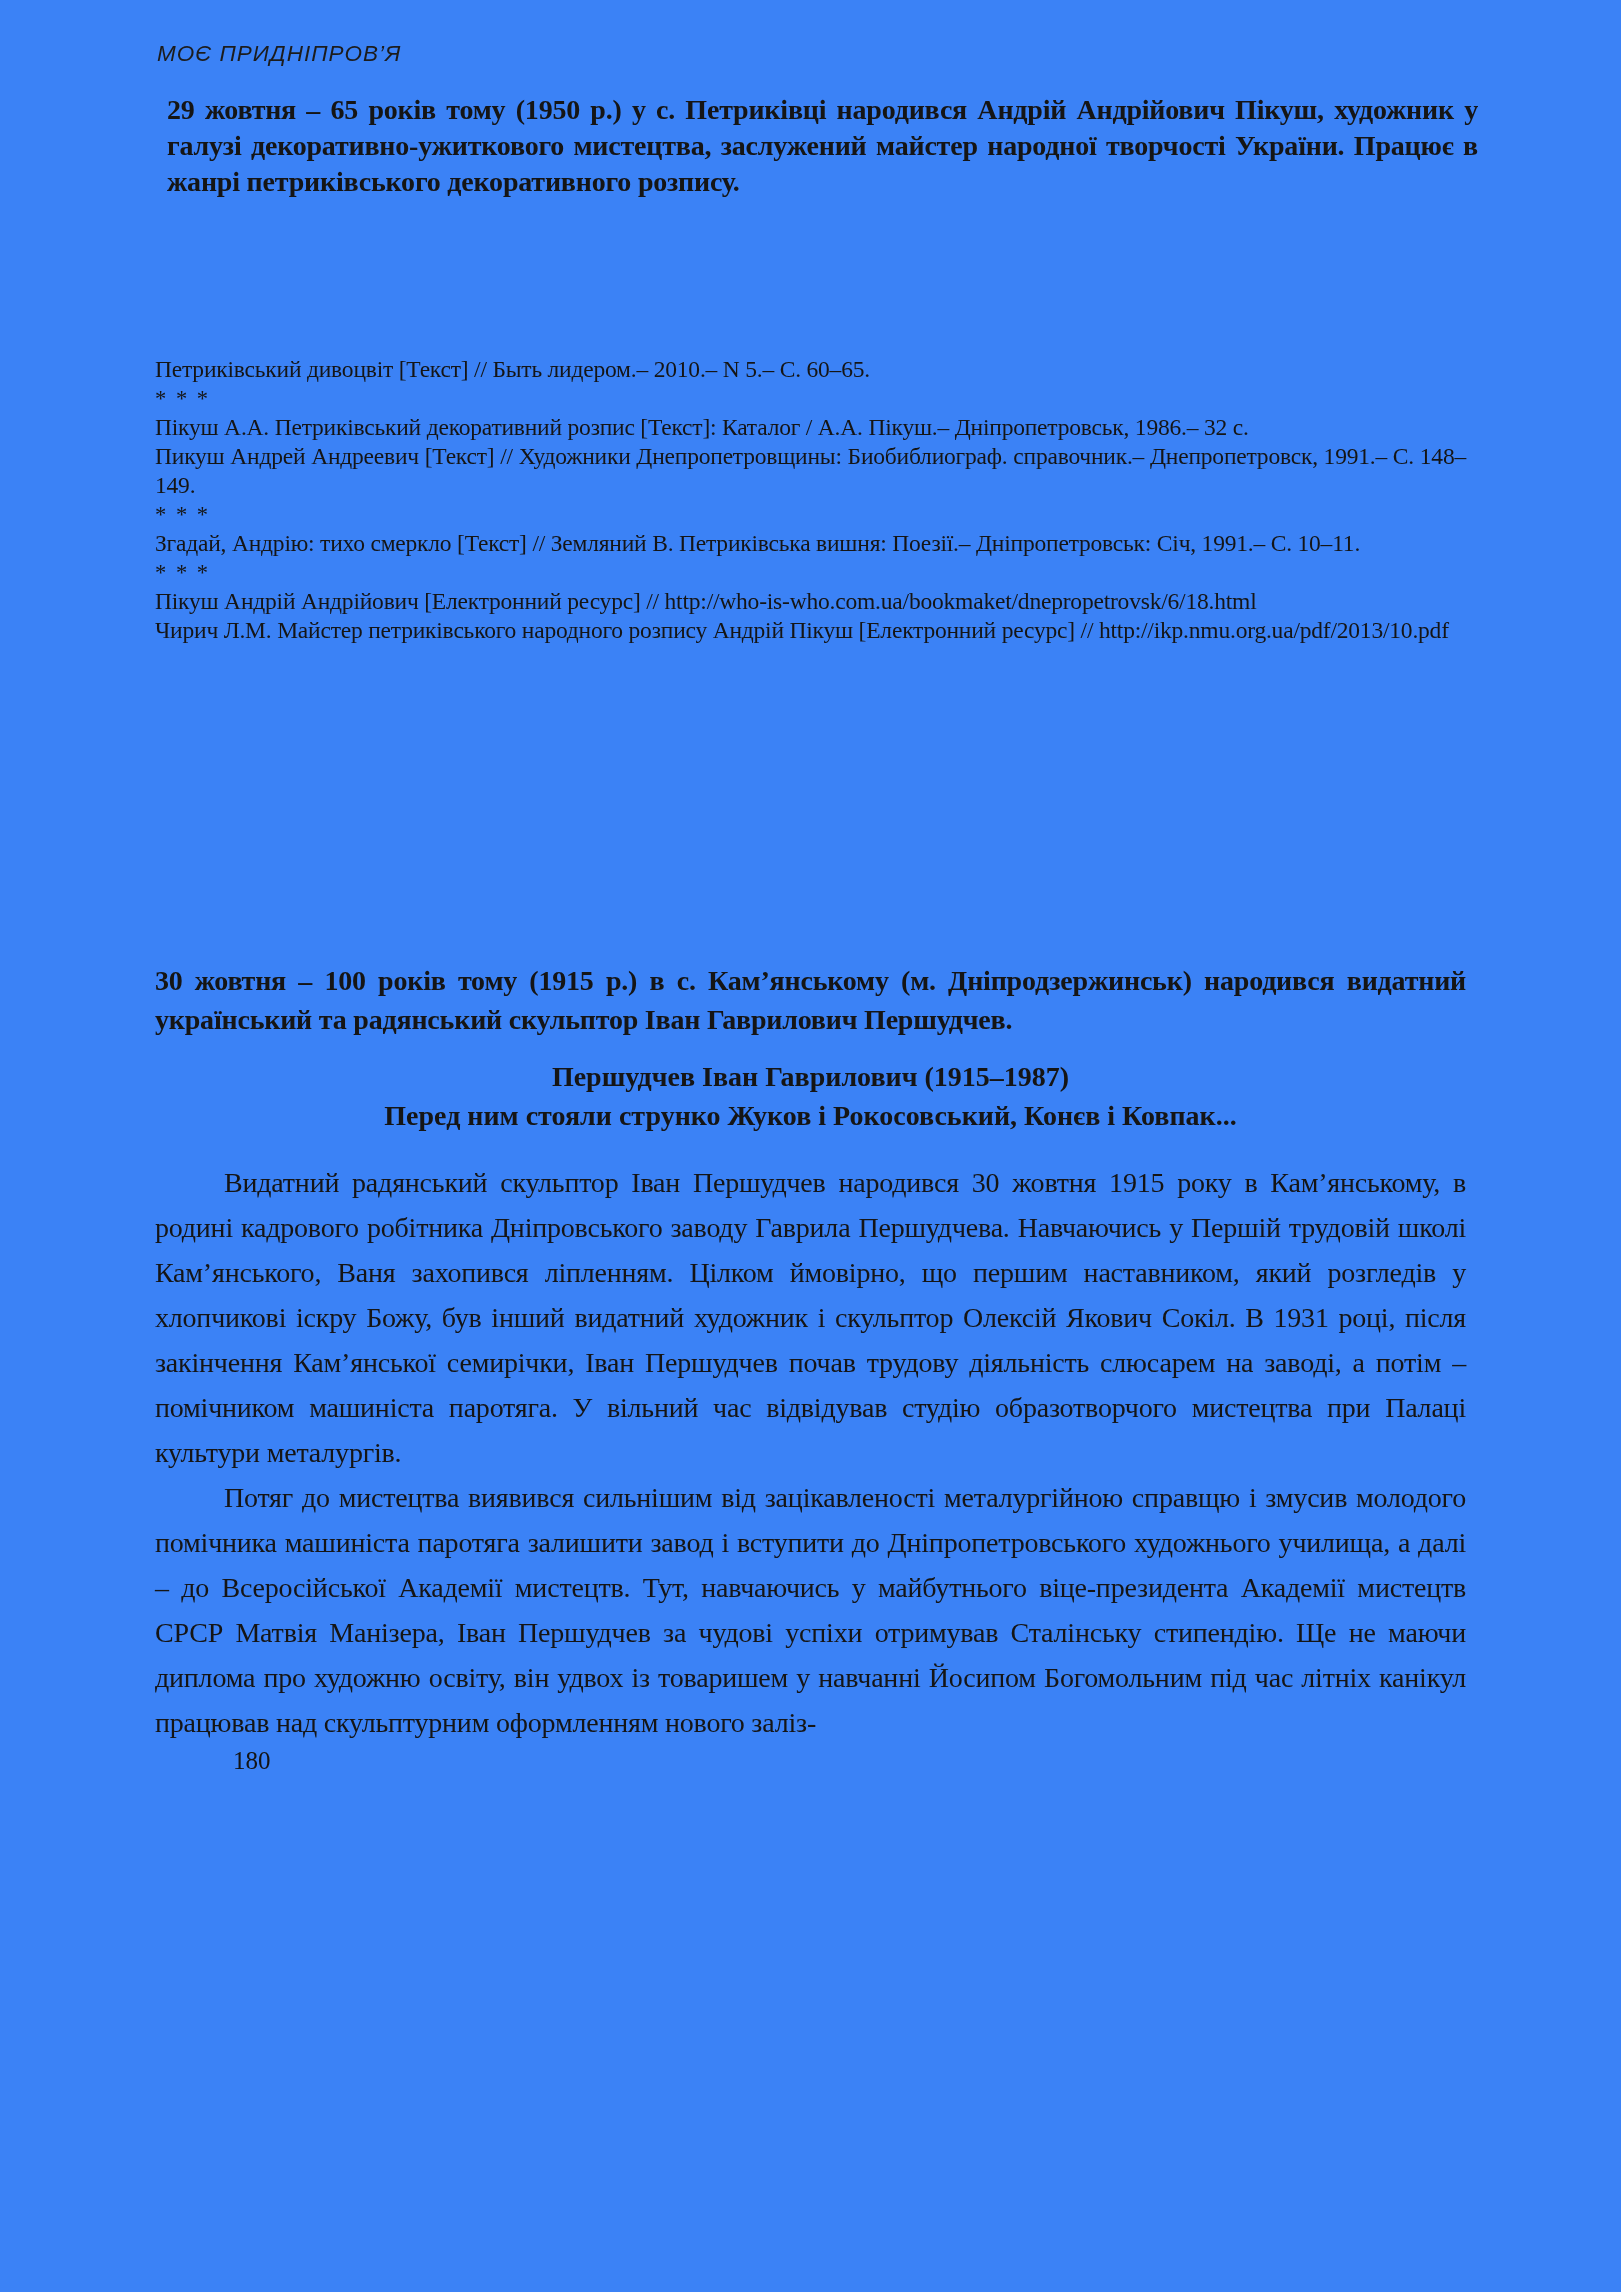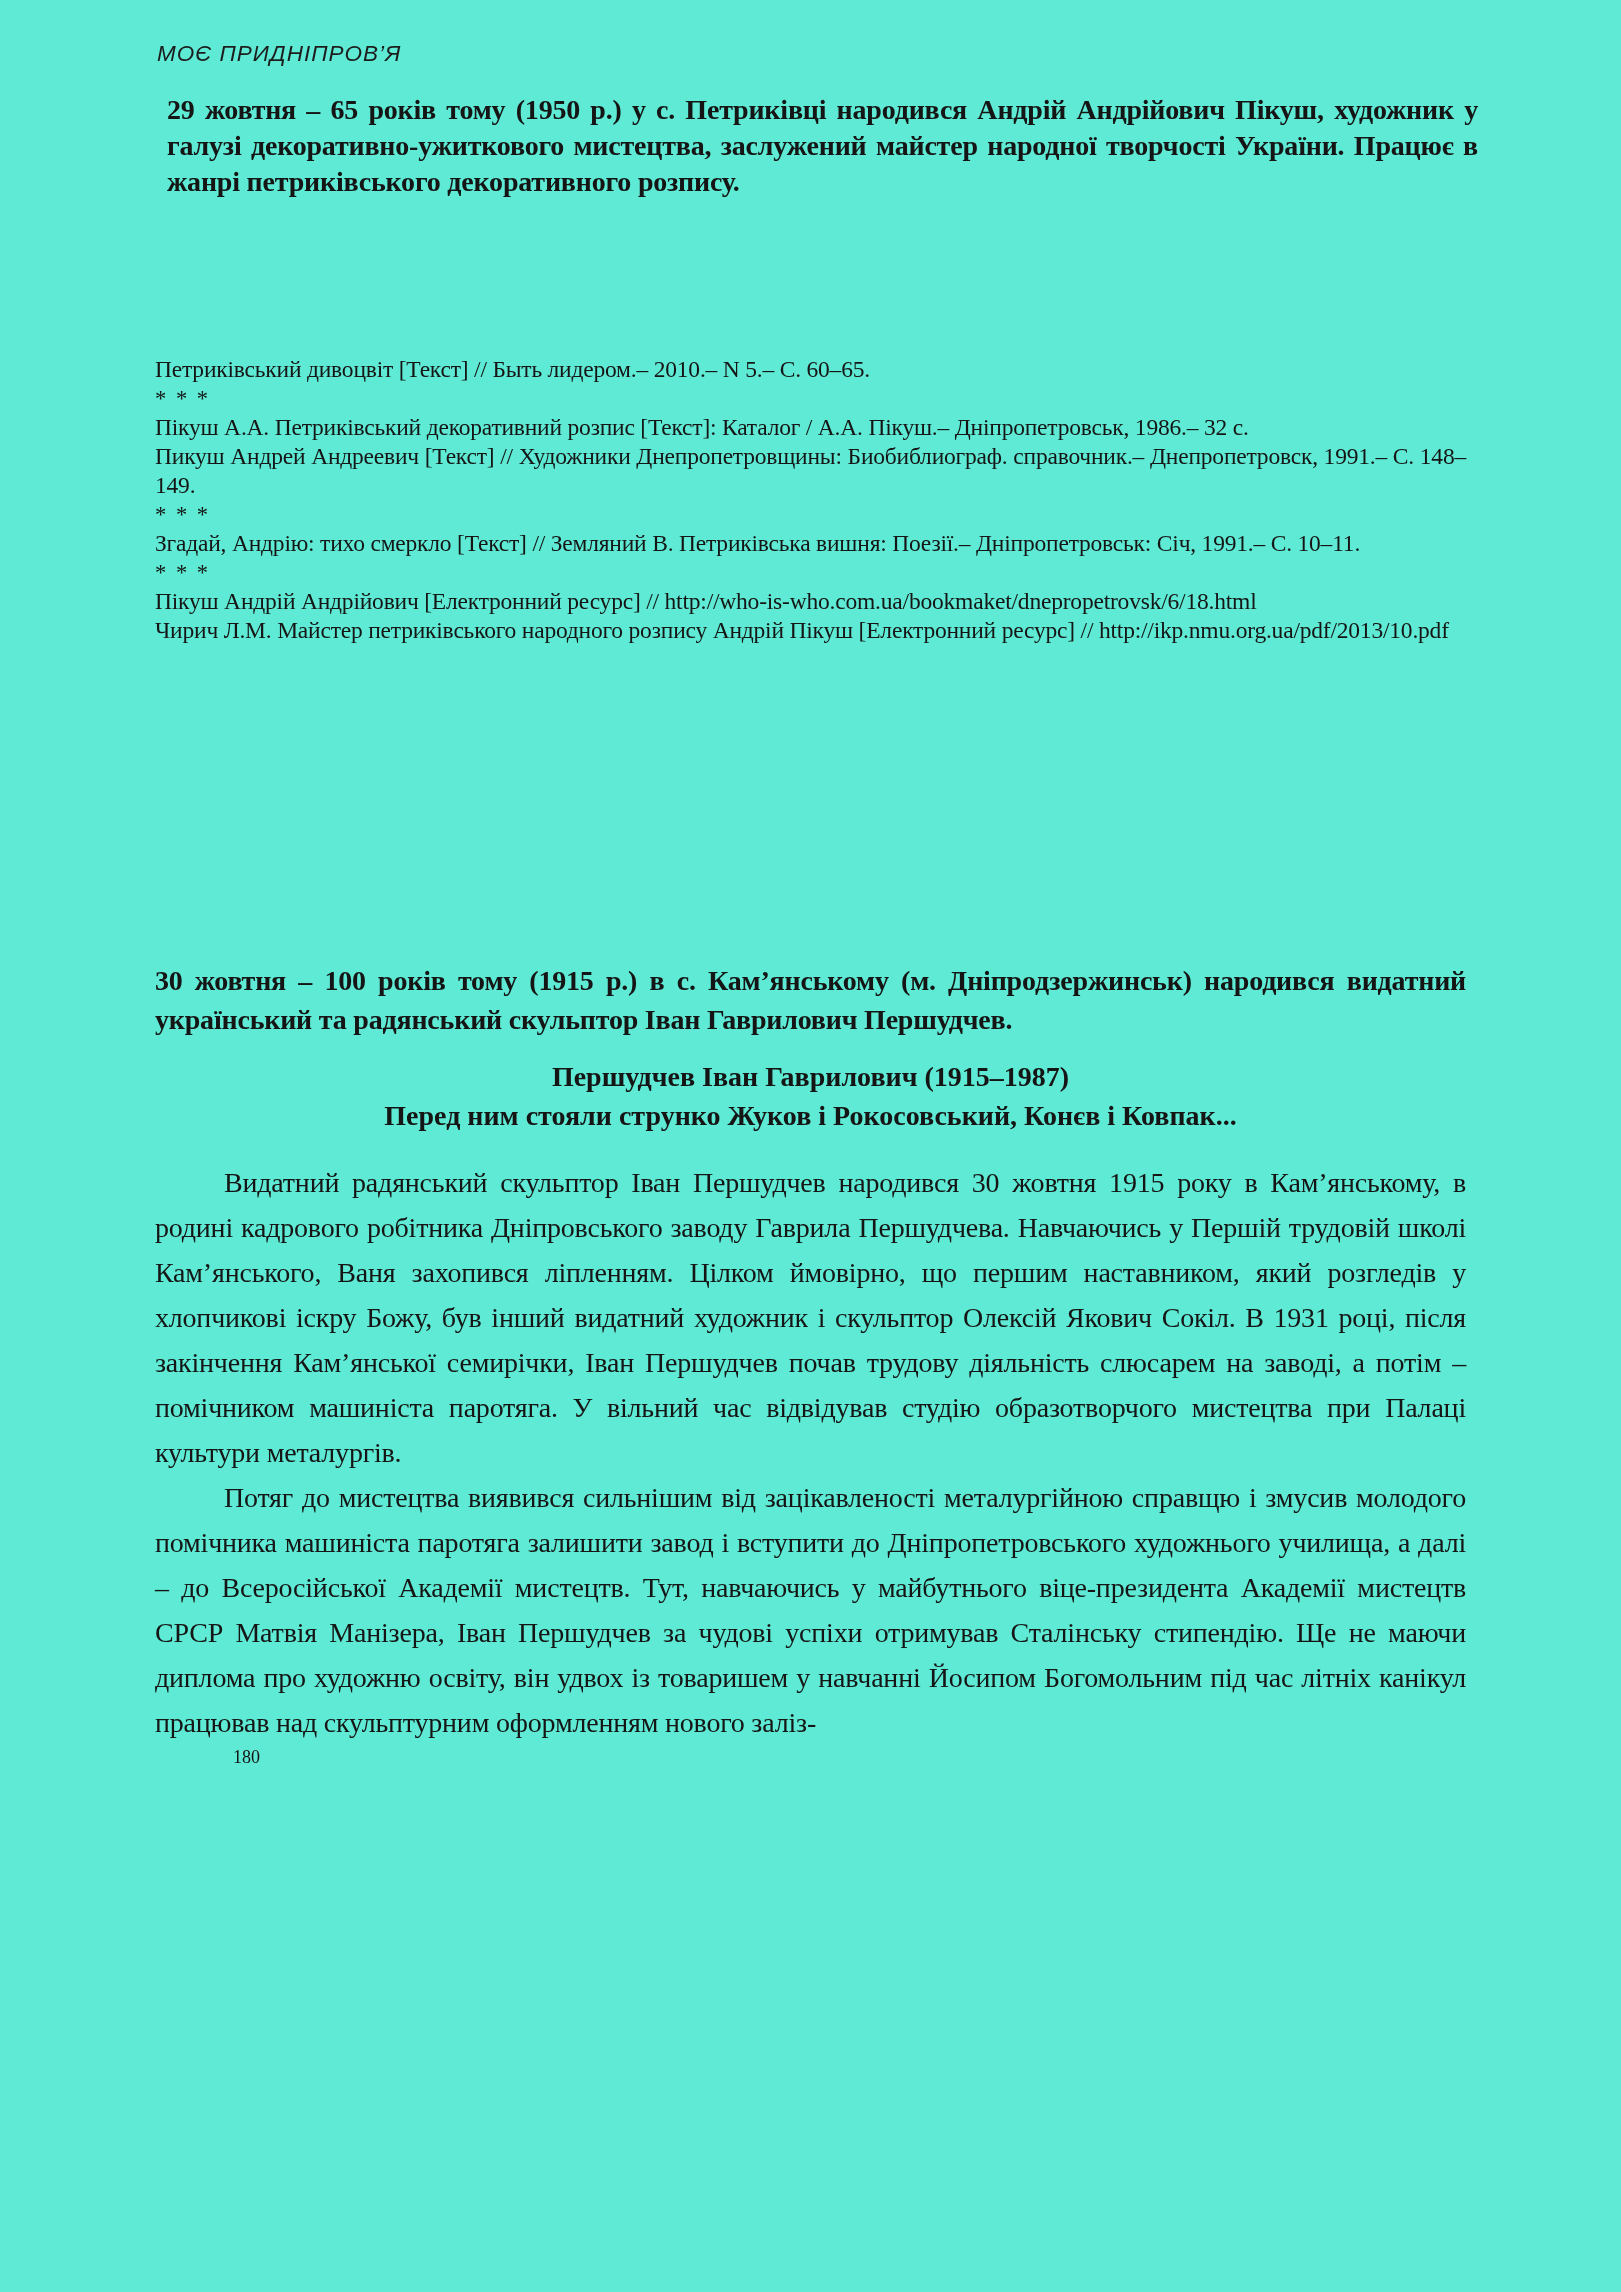--- a/index.html
+++ b/index.html
@@ -5,21 +5,21 @@
   * { box-sizing: border-box; }
   html, body {
     margin: 0;
     padding: 0;
     background: #ffffff;
   }
   .page {
     position: relative;
     width: 1621px;
     height: 2293px;
-    background: #5eead4;
+    background: #3b82f6;
     overflow: hidden;
     font-family: "Liberation Serif", serif;
     color: #151515;
   }
   .running-header {
     position: absolute;
     left: 157px;
     top: 41px;
     font-family: "Liberation Sans", sans-serif;
     font-style: italic;
@@ -84,21 +84,21 @@
   #bodytext p {
     margin: 0;
     text-align: justify;
     text-indent: 69px;
     letter-spacing: -0.2px;
   }
   .page-number {
     position: absolute;
     left: 233px;
     top: 1747px;
-    font-size: 18px;
+    font-size: 25px;
     color: #141414;
   }
 </style>
 </head>
 <body>
 
 <div class="page">
 
   <div class="running-header">МОЄ ПРИДНІПРОВ’Я</div>
 

